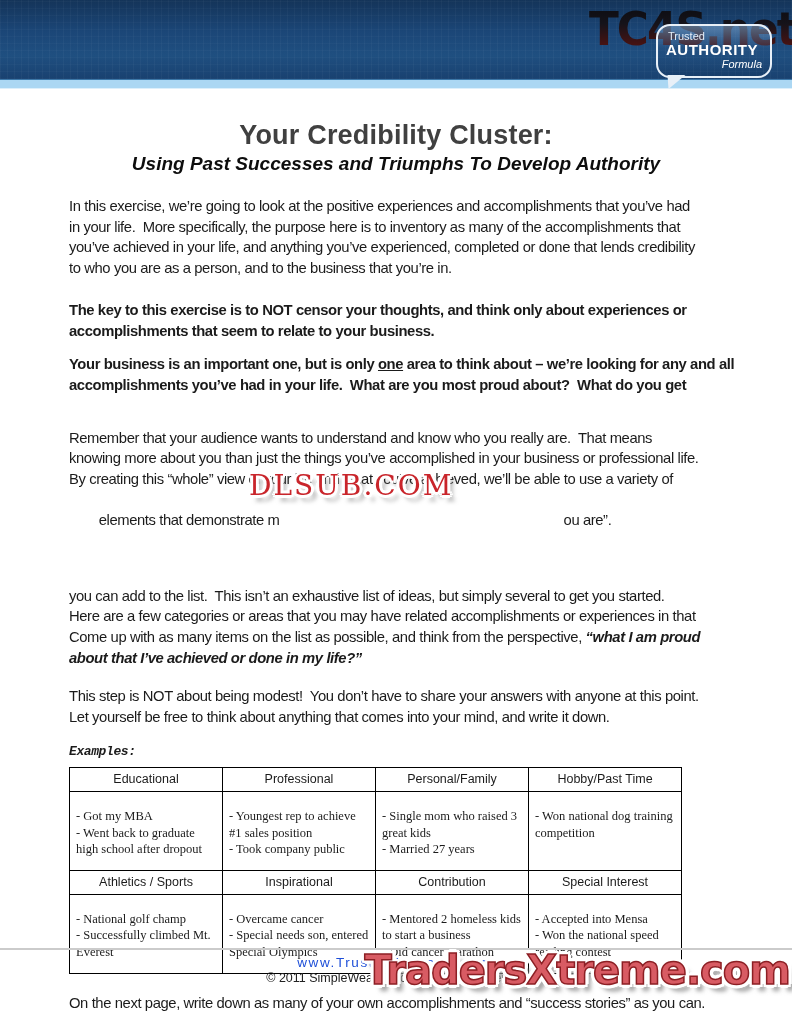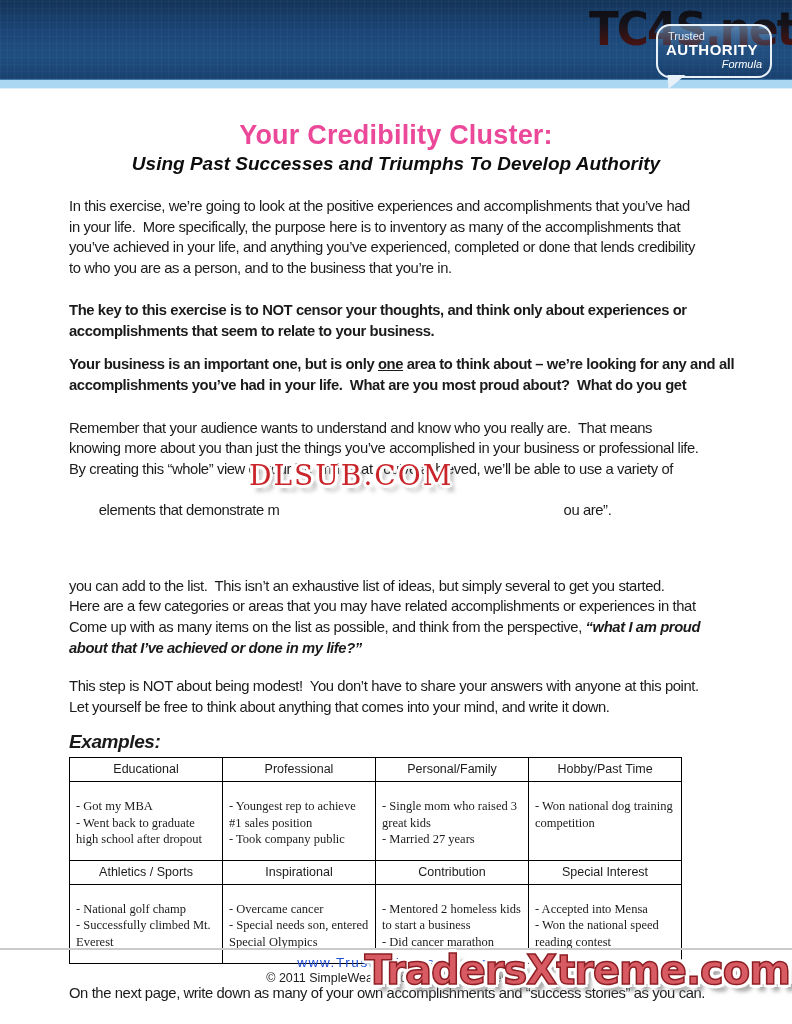--- a/index.html
+++ b/index.html
@@ -28,44 +28,44 @@
     background:linear-gradient(180deg,rgba(135,175,215,0.55),rgba(45,85,135,0.25) 45%,rgba(10,30,60,0.15));}
   .badge:after{content:"";position:absolute;left:8px;bottom:-13px;width:0;height:0;
     border-left:4px solid transparent;border-right:14px solid transparent;
     border-top:14px solid #e8f0f8;transform:skewX(-12deg);}
   .badge-trusted{font-size:11px;line-height:11px;margin:5px 0 0 10px;color:#e4edf7;}
   .badge-authority{font-size:15px;line-height:16px;font-weight:bold;letter-spacing:0.5px;margin-left:8px;}
   .badge-formula{font-size:11px;line-height:12px;font-style:italic;text-align:right;margin-right:8px;}
 
   
   .title{position:absolute;left:0;top:120px;width:100%;text-align:center;
-    color:#ec4899;font-size:27px;font-weight:bold;letter-spacing:0.2px;}
+    color:#404040;font-size:27px;font-weight:bold;letter-spacing:0.2px;}
   .subtitle{position:absolute;left:0;top:153px;width:100%;text-align:center;
     color:#0d0d0d;font-size:19px;font-weight:bold;font-style:italic;}
 
   
   .content{position:absolute;left:69px;top:196px;width:656px;
     font-size:14.8px;line-height:20.7px;letter-spacing:-0.4px;color:#1b1b1b;}
   .para{margin:0 0 13px 0;}
   .para .ln{white-space:pre;}
   .mb-lg{margin-bottom:21px;}
-  .mb-xl{margin-bottom:22px;}
+  .mb-xl{margin-bottom:32px;}
   .mb-md{margin-bottom:18px;}
   .bold{font-weight:bold;}
   .u{text-decoration:underline;}
   .bi{font-weight:bold;font-style:italic;}
 
   .wm-line{position:relative;white-space:pre;}
   .wm-gap{display:inline-block;width:284px;}
   .dlsub{position:absolute;left:180px;top:-14px;font-family:"DejaVu Serif",serif;
     font-weight:normal;font-size:28px;letter-spacing:2px;color:#c9252b;white-space:pre;
     text-shadow:-2px -2px 0 #fff,2px -2px 0 #fff,-2px 2px 0 #fff,2px 2px 0 #fff,
       -3px 0 0 #fff,3px 0 0 #fff,0 3px 0 #fff,0 -3px 0 #fff,5px 6px 4px rgba(110,110,110,0.65);}
 
-  .examples-label{margin:14px 0 5px 0;font-weight:bold;font-style:italic;font-size:19px;}
+  .examples-label{margin:14px 0 5px 0;font-weight:bold;font-style:italic;font-size:13px;font-family:Liberation Mono, monospace;}
 
   
   table.ex{border-collapse:collapse;table-layout:fixed;width:613px;letter-spacing:0;}
   table.ex th,table.ex td{border:1px solid #000;}
   table.ex th{font-family:"Liberation Sans",sans-serif;font-size:12.5px;font-weight:normal;
     text-align:center;height:20px;padding:1px 2px;}
   table.ex td{font-family:"Liberation Serif",serif;font-size:12.5px;line-height:16.5px;
     vertical-align:top;height:58px;padding:16px 6px 4px 6px;}
 
   .closing{margin-top:19px;white-space:pre;}

